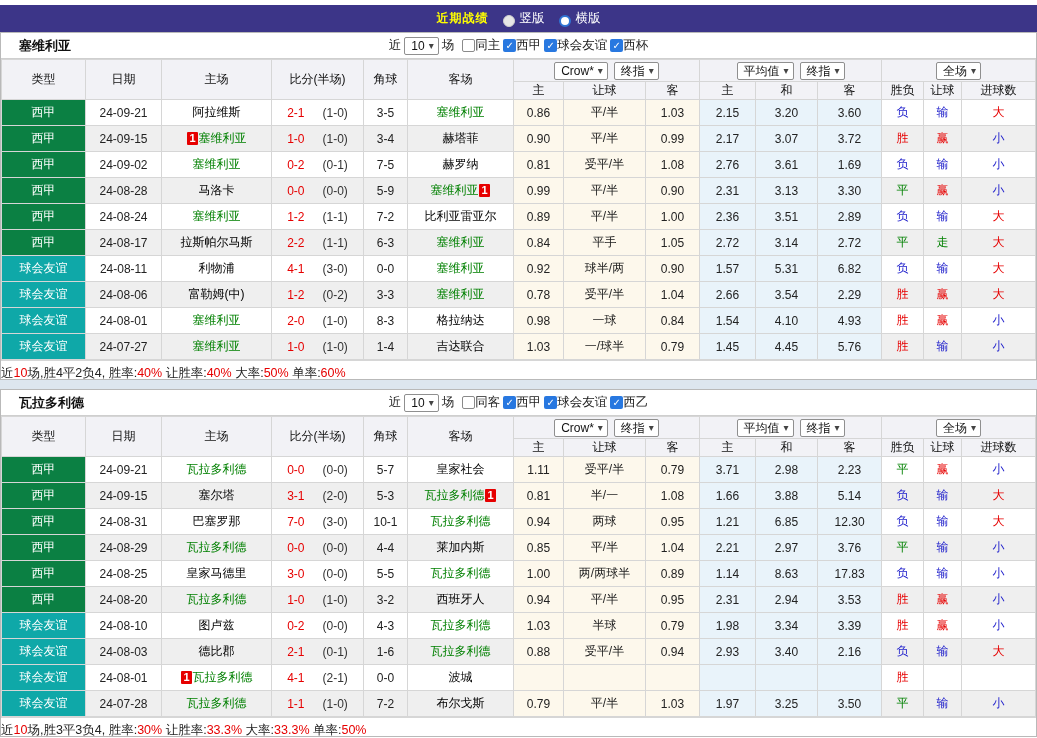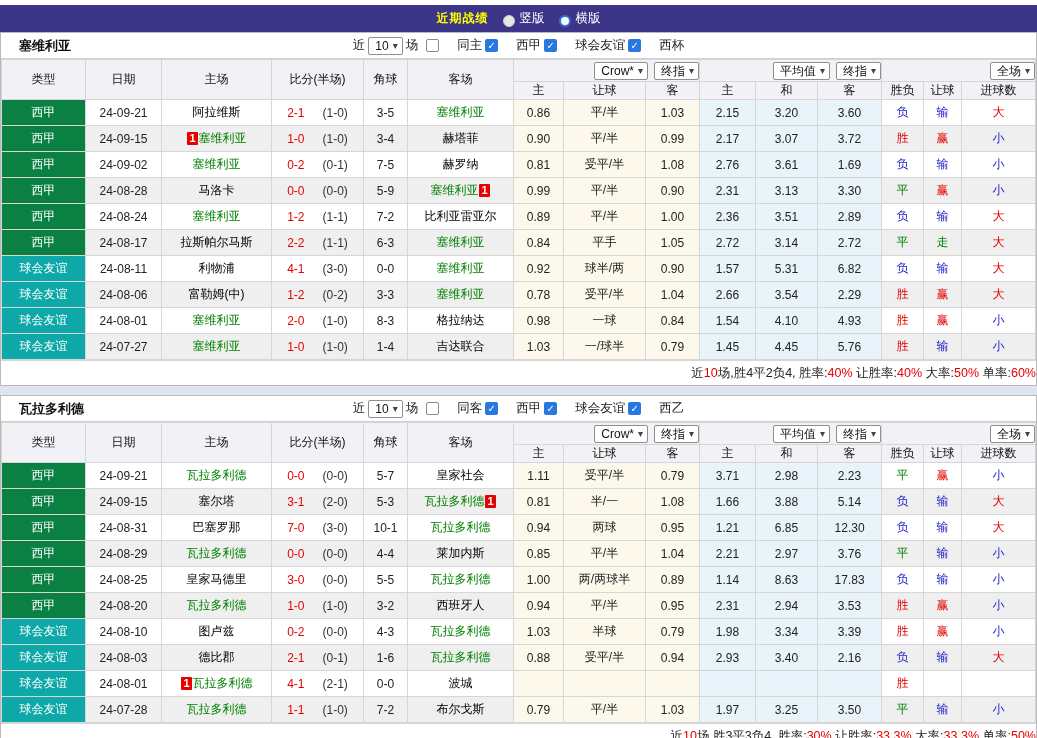--- a/index.html
+++ b/index.html
@@ -23,44 +23,44 @@
   .filters { margin:0 auto; display:flex; align-items:center; gap:3px; font-size:12.5px; color:#222; }
   .filters .sp { margin-left:5px; }
 
   .select { display:inline-flex; align-items:center; gap:4px; border:1px solid #8f8f8f; border-radius:2px; background:#fff; padding:1px 4px 1px 6px; font-size:12px; color:#111; line-height:14px; cursor:default; }
   .select .chev { font-size:10px; color:#444; }
 
   .cb { width:13px; height:13px; border-radius:2px; display:inline-flex; align-items:center; justify-content:center; vertical-align:middle; }
   .cb.checked { background:#2878e0; }
   .cb.checked .tick { color:#fff; font-size:10px; font-weight:bold; line-height:1; }
   .cb.unchecked { background:#fff; border:1px solid #8a8a8a; }
-  .lg { display:inline-flex; align-items:center; gap:18px; }
+  .lg { display:inline-flex; align-items:center; gap:0; }
 
   
   table { width:100%; border-collapse:collapse; table-layout:fixed; font-size:12px; }
   th, td { border:1px solid #d6d6d6; text-align:center; padding:0; overflow:hidden; white-space:nowrap; }
   thead th { background:#f2f2f6; font-weight:normal; color:#111; }
   tr.h1 th { height:22px; }
   tr.h2 th { height:18px; font-size:12px; }
   .ddcell { background:#f2f2f6; }
-  .ddwrap { display:flex; justify-content:flex-end; gap:6px; }
+  .ddwrap { display:flex; justify-content:center; gap:6px; }
   tbody td { height:26px; color:#222; }
   tbody tr.alt td { background:#efefef; }
   td.type { color:#fff; font-size:12px; }
   tbody tr.alt td.type {  }
   td.team .tname { color:#000; cursor:pointer; }
   td.team .tname.tracked { color:#008000; }
   .badge { display:inline-block; background:#e60000; color:#fff; font-size:11px; font-weight:bold; line-height:13px; padding:0 2px; margin:0 1px; border-radius:1px; }
   td.score .ft { color:#e60000; }
   td.score .ht { color:#333;margin-left:18px; }
   td.odds { background:#fdf8ec !important; }
   td.avg  { background:#e9f3fa !important; }
   td.res  { font-weight:normal; }
 
-  .summary { height:25px; line-height:25px; text-align:right; font-size:12.5px; color:#222; border-top:1px solid #d6d6d6; }
+  .summary { height:19px; line-height:25px; text-align:left; font-size:12.5px; color:#222; border-top:1px solid #d6d6d6; }
   .summary .red { color:#e60000; }
 
   .gap { height:9px; background:#dde6ef; }
 </style>
 </head>
 <body>
 
 <div class="page">
 
   <div class="topbar">

